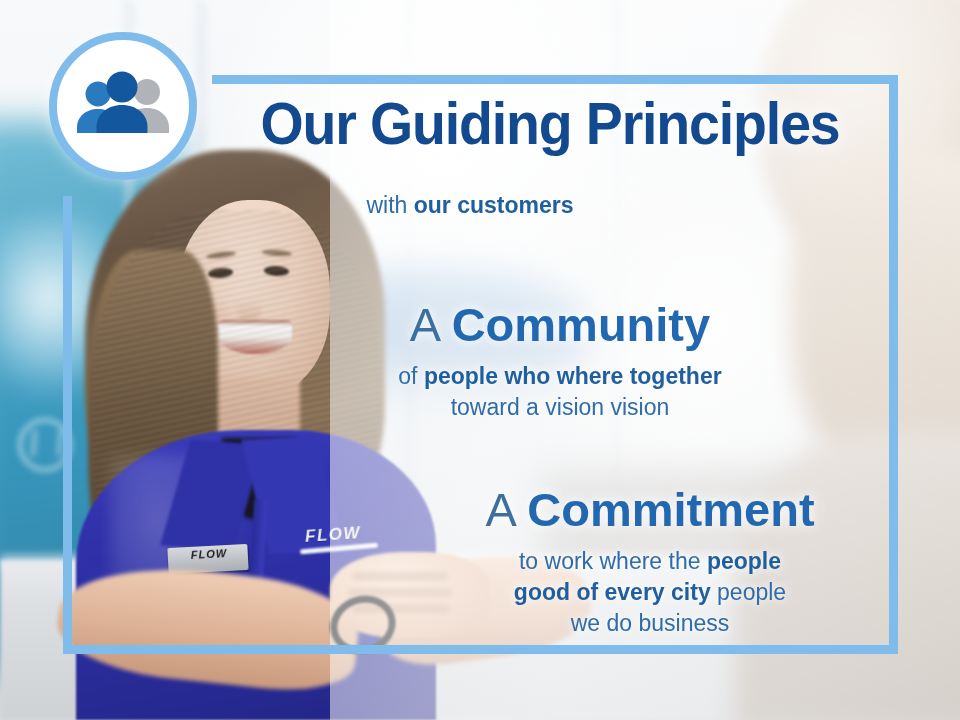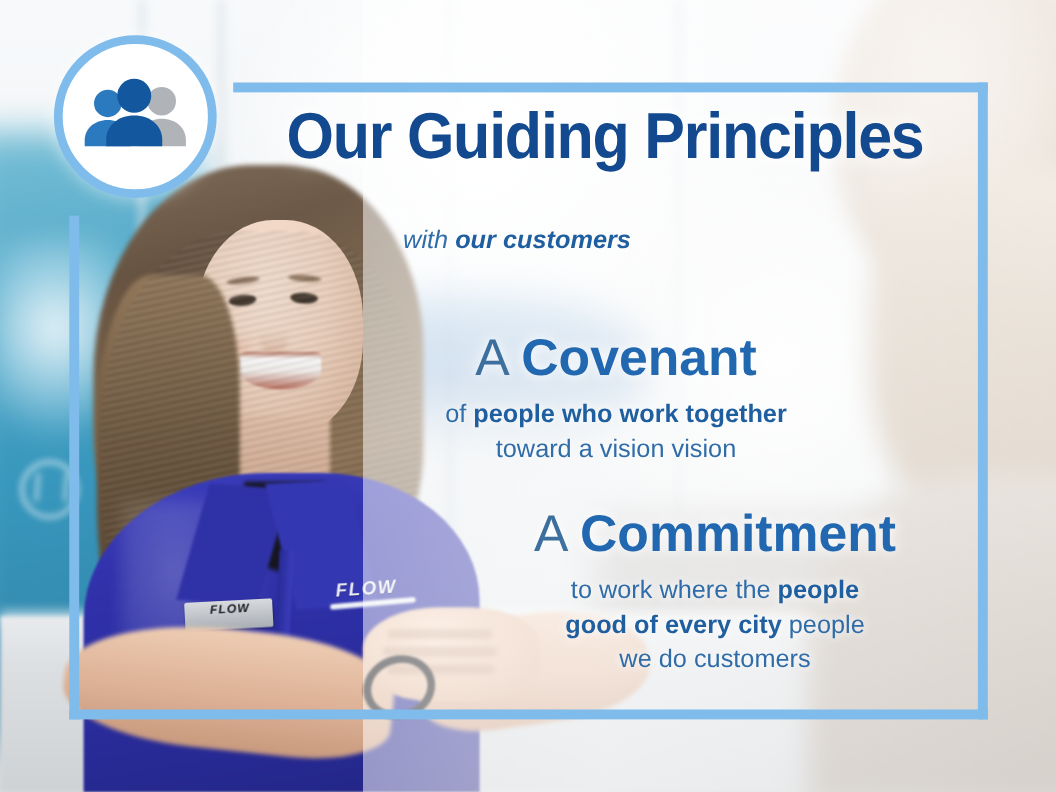--- a/index.html
+++ b/index.html
@@ -341,23 +341,23 @@
     line-height:1.33;
     color:#2f6ca8;
     white-space:nowrap;
     text-shadow: 0 0 9px rgba(255,255,255,.92), 0 0 16px rgba(255,255,255,.7);
   }
   .p-body b{ font-weight:bold; color:#205f9f; }
 
   
   #principle-1{ left:240px; top:186px; width:460px; text-align:center; }
   #principle-2{ left:310px; top:300px; width:500px; text-align:center; }
-  #principle-3{ left:400px; top:460px; width:500px; text-align:center; }
-
-  #principle-1 .p-body{ margin-top:16px;font-style:italic; }
+  #principle-3{ left:400px; top:485px; width:500px; text-align:center; }
+
+  #principle-1 .p-body{ margin-top:4px; }
   #principle-2 .p-body{ margin-top:12px; }
   #principle-3 .p-body{ margin-top:12px; }
 </style>
 </head>
 <body>
 
 <div id="stage">
 
   <div class="photo">
     <div class="bg-base"></div>
@@ -442,26 +442,26 @@
 
   <div class="headline">Our Guiding Principles</div>
 
   <div class="principle" id="principle-1">
     <div class="p-body"><span>with </span><b>our customers</b></div>
   </div>
 
   <div class="principle" id="principle-2">
     <div class="p-title">
       <span class="art">A</span>
-      <span class="key">Covenant</span>
+      <span class="key">Community</span>
     </div>
-    <div class="p-body"><span>of </span><b>people who work together</b><br><span>toward a vision vision</span></div>
+    <div class="p-body"><span>of </span><b>people who where together</b><br><span>toward a vision vision</span></div>
   </div>
 
   <div class="principle" id="principle-3">
     <div class="p-title">
       <span class="art">A</span>
       <span class="key">Commitment</span>
     </div>
-    <div class="p-body"><span>to work where the </span><b>people</b><br><b>good of every city</b><span> people</span><br><span>we do customers</span></div>
+    <div class="p-body"><span>to work where the </span><b>people</b><br><b>good of every city</b><span> people</span><br><span>we do business</span></div>
   </div>
 
 </div>
 
 </body></html>

